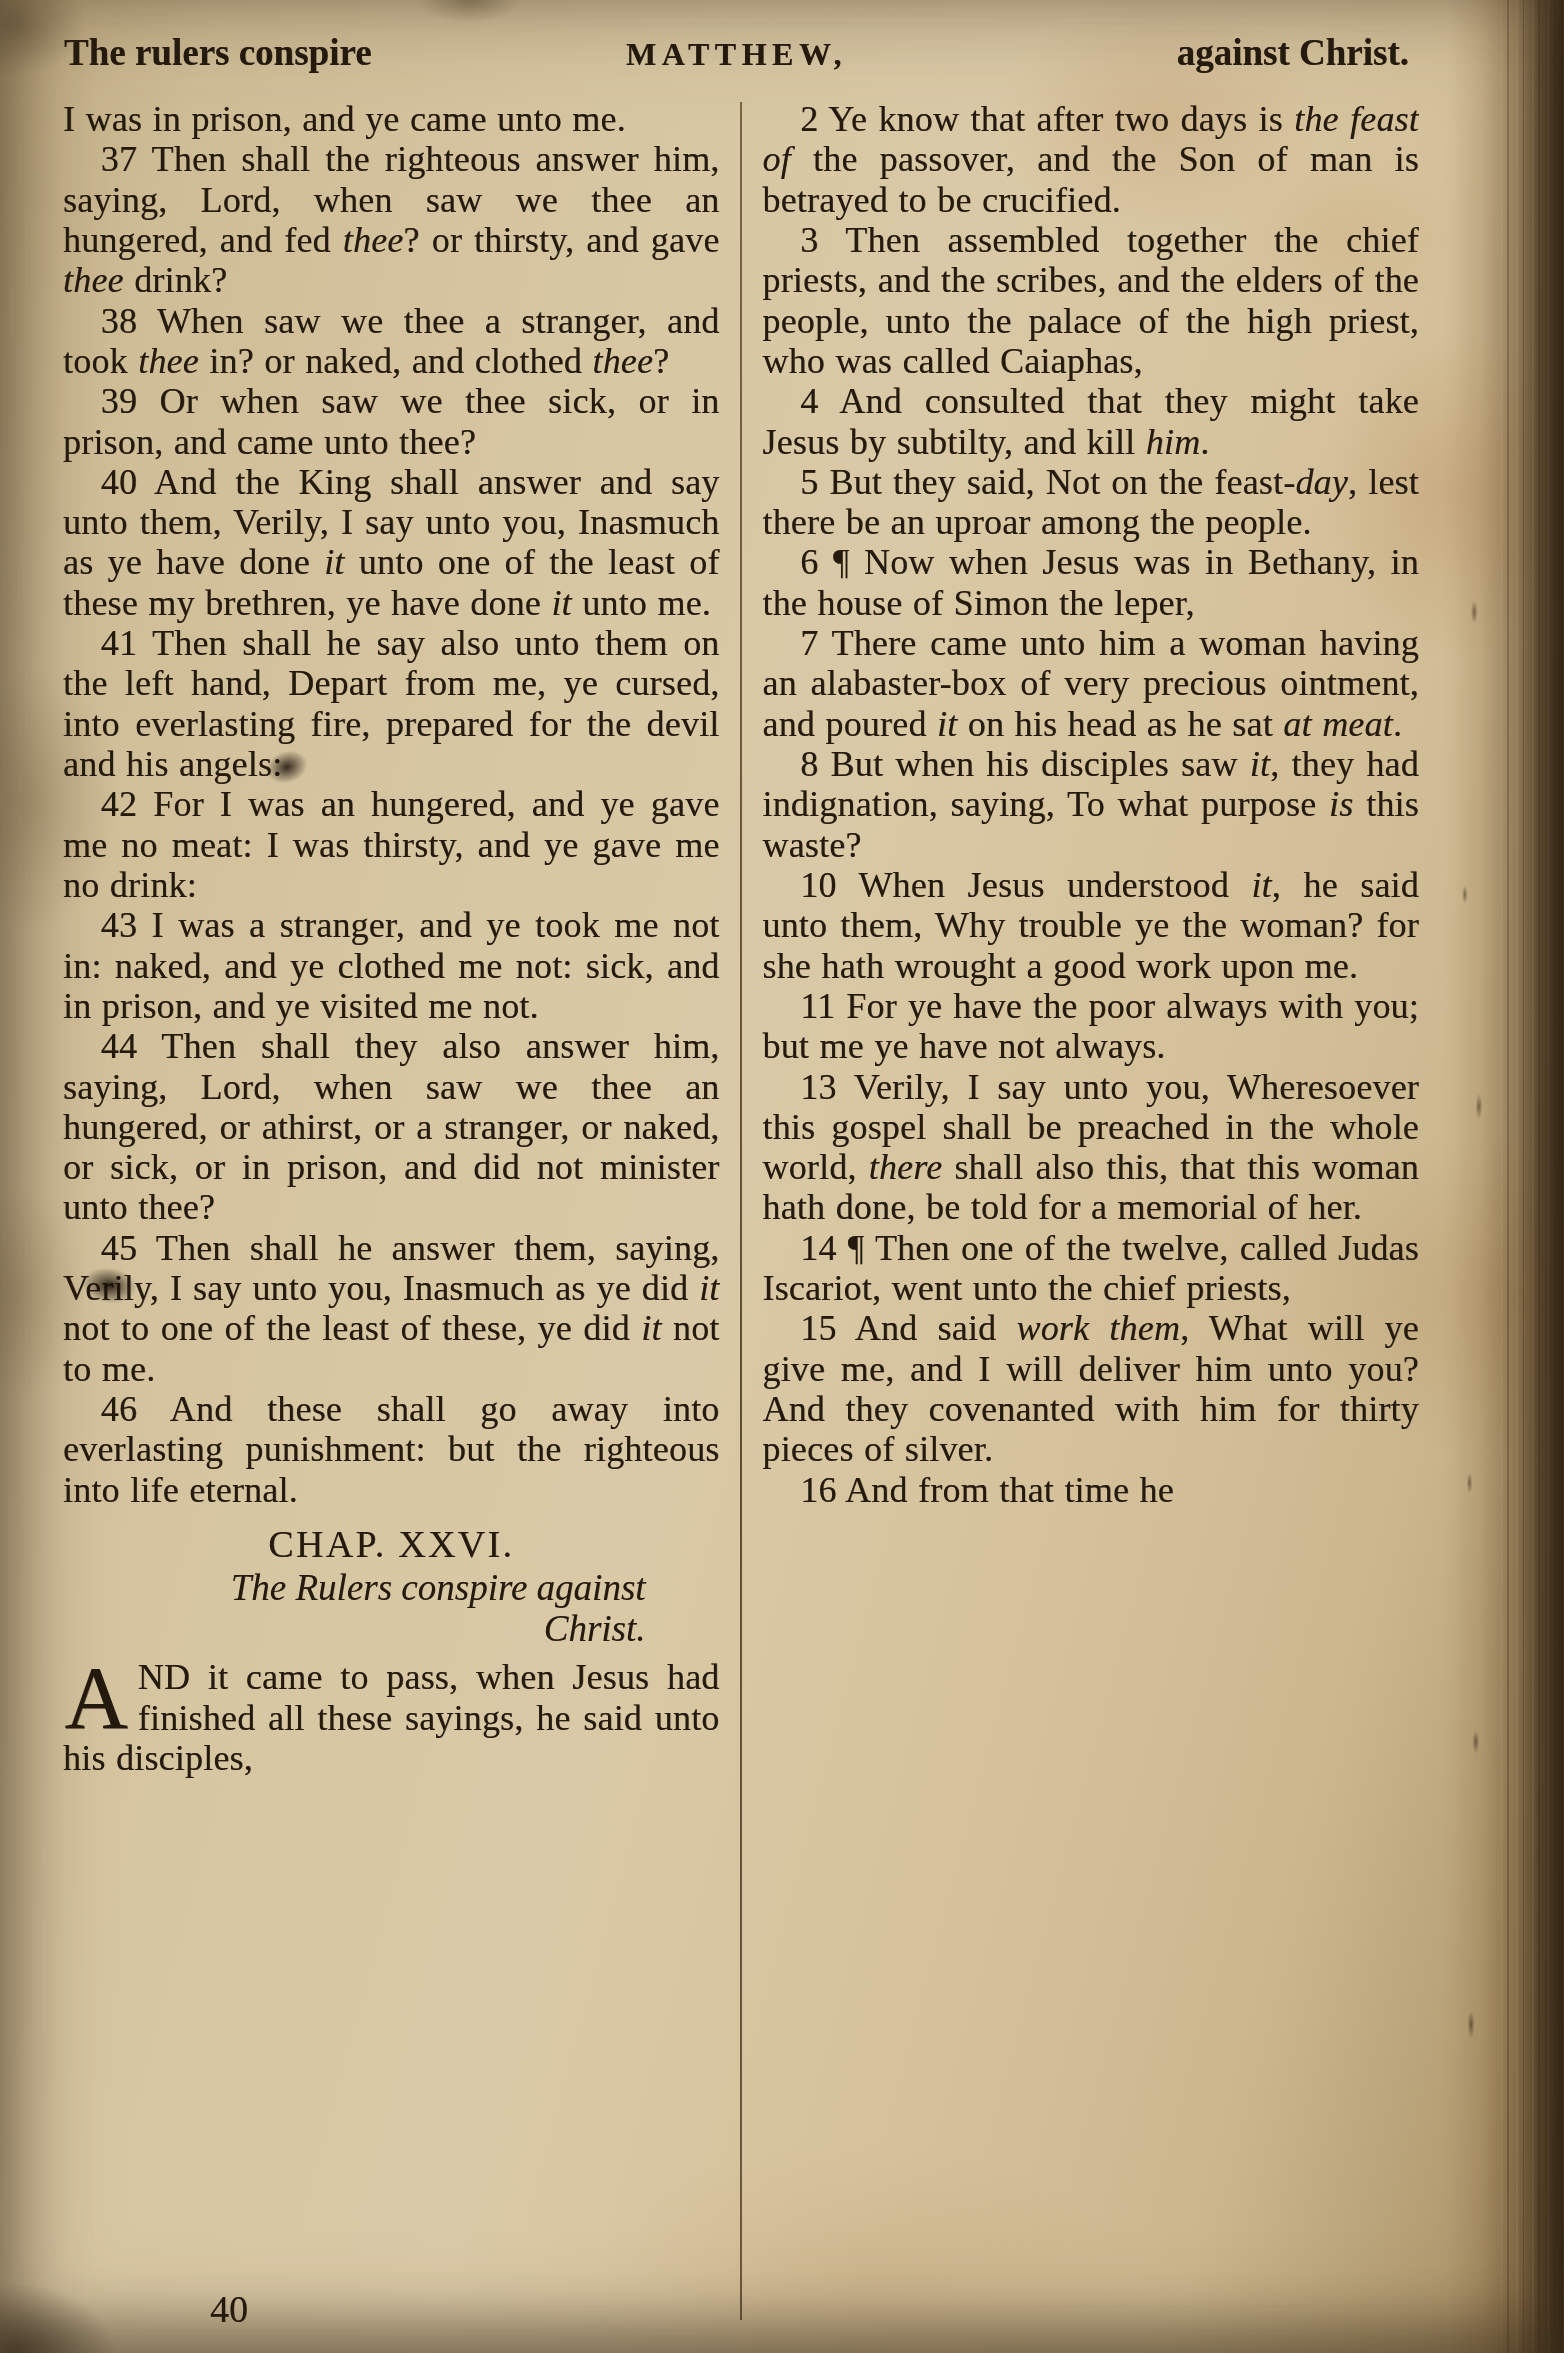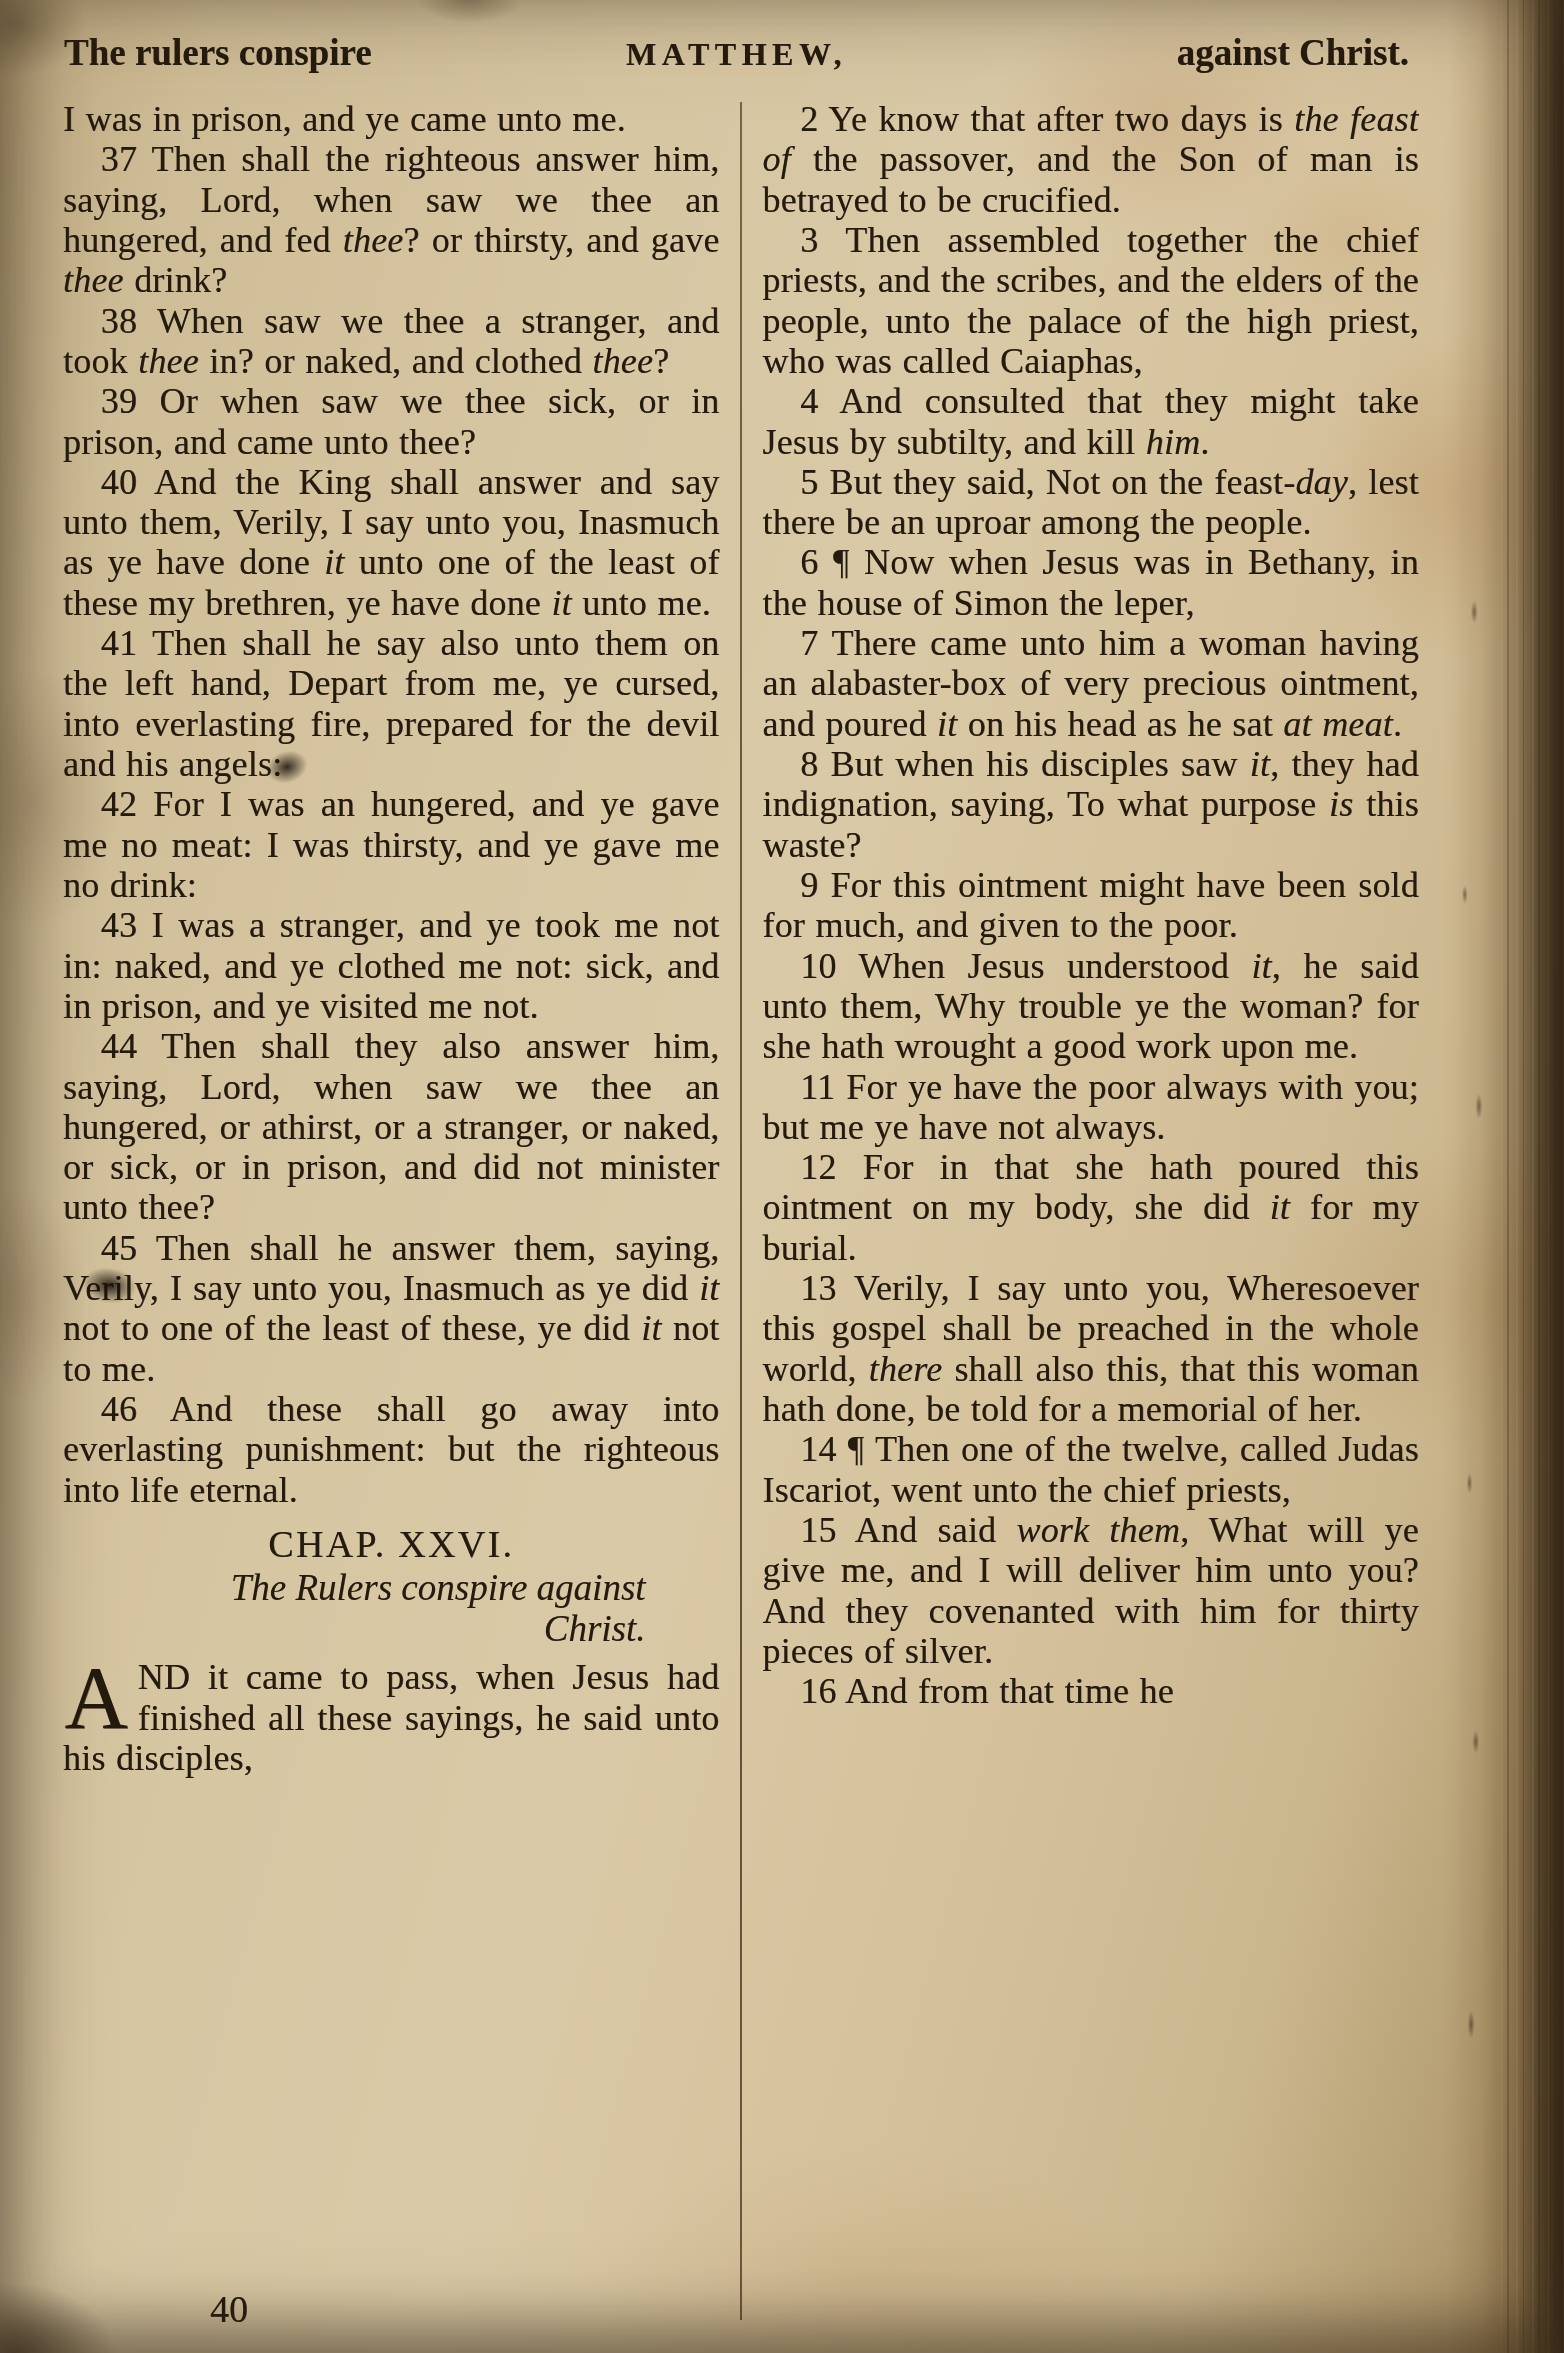--- a/index.html
+++ b/index.html
@@ -180,24 +180,22 @@
       </div>
     <div class="divider"></div>
     <div class="column">
         <p class="verse">2 Ye know that after two days is <i>the feast of</i> the passover, and the Son of man is betrayed to be crucified.</p>
         <p class="verse">3 Then assembled together the chief priests, and the scribes, and the elders of the people, unto the palace of the high priest, who was called Caiaphas,</p>
         <p class="verse">4 And consulted that they might take Jesus by subtilty, and kill <i>him</i>.</p>
         <p class="verse">5 But they said, Not on the feast-<i>day</i>, lest there be an uproar among the people.</p>
         <p class="verse">6 ¶ Now when Jesus was in Bethany, in the house of Simon the leper,</p>
         <p class="verse">7 There came unto him a woman having an alabaster-box of very precious ointment, and poured <i>it</i> on his head as he sat <i>at meat</i>.</p>
         <p class="verse">8 But when his disciples saw <i>it</i>, they had indignation, saying, To what purpose <i>is</i> this waste?</p>
-        <p class="verse">9 For this ointment might have been sold for much, and given to the poor.</p>
         <p class="verse">10 When Jesus understood <i>it</i>, he said unto them, Why trouble ye the woman? for she hath wrought a good work upon me.</p>
         <p class="verse">11 For ye have the poor always with you; but me ye have not always.</p>
-        <p class="verse">12 For in that she hath poured this ointment on my body, she did <i>it</i> for my burial.</p>
         <p class="verse">13 Verily, I say unto you, Wheresoever this gospel shall be preached in the whole world, <i>there</i> shall also this, that this woman hath done, be told for a memorial of her.</p>
         <p class="verse">14 ¶ Then one of the twelve, called Judas Iscariot, went unto the chief priests,</p>
         <p class="verse">15 And said <i>work them</i>, What will ye give me, and I will deliver him unto you? And they covenanted with him for thirty pieces of silver.</p>
         <p class="verse">16 And from that time he</p>
       </div>
   </div>
 
   <div class="smudge smudge-1"></div>
   <div class="smudge smudge-2"></div>
 

